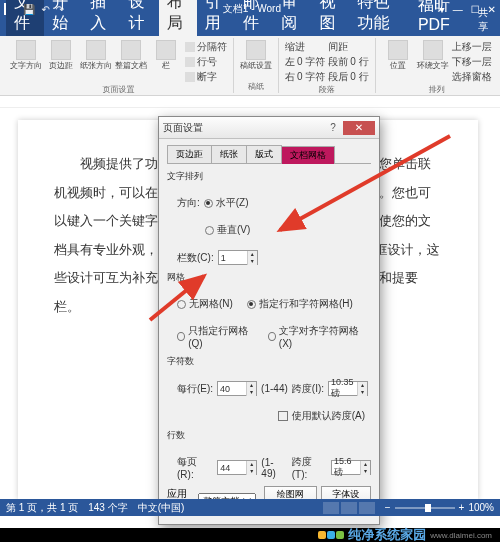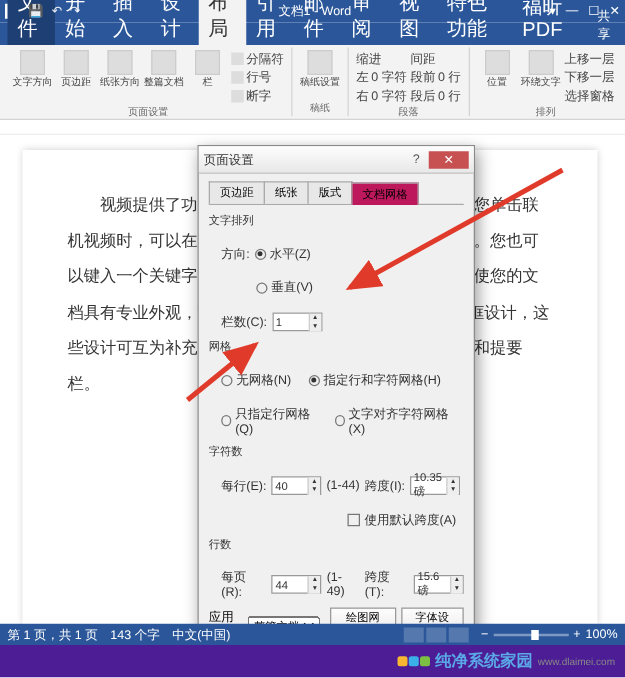--- a/index.html
+++ b/index.html
@@ -55,21 +55,21 @@
 .dlg-bottom select{font-size:9px;height:16px}
 .btn{border:1px solid #999;background:linear-gradient(#fdfdfd,#e4e4e4);padding:1px 8px;font-size:9px;cursor:pointer}
 .arrow{position:absolute;pointer-events:none}
 .statusbar{position:absolute;bottom:26px;left:0;right:0;height:17px;background:#2b579a;color:#fff;display:flex;align-items:center;padding:0 6px;font-size:9px;gap:10px}
 .statusbar .sp{flex:1}
 .statusbar .viewbtns{display:flex;gap:2px}
 .statusbar .vb{width:16px;height:12px;background:rgba(255,255,255,.2)}
 .statusbar .zoom{display:flex;align-items:center;gap:4px}
 .statusbar .ztrk{width:60px;height:2px;background:rgba(255,255,255,.4);position:relative}
 .statusbar .ztrk::after{content:"";position:absolute;left:50%;top:-3px;width:6px;height:8px;background:#fff}
-.watermark{position:absolute;bottom:0;left:0;right:0;height:26px;background:#4c1d95;display:flex;align-items:center;justify-content:flex-end;padding-right:8px;gap:4px}
+.watermark{position:absolute;bottom:0;left:0;right:0;height:14px;background:#000000;display:flex;align-items:center;justify-content:flex-end;padding-right:8px;gap:4px}
 .watermark .logo{display:flex;gap:1px}
 .watermark .logo span{width:8px;height:8px;border-radius:2px}
 .watermark .txt{font-size:13px;color:#5aa9e6;font-weight:bold}
 </style>
 </head>
 <body>
 
 <div class="titlebar">
   <div class="wicon"></div>
   <div class="qat">

